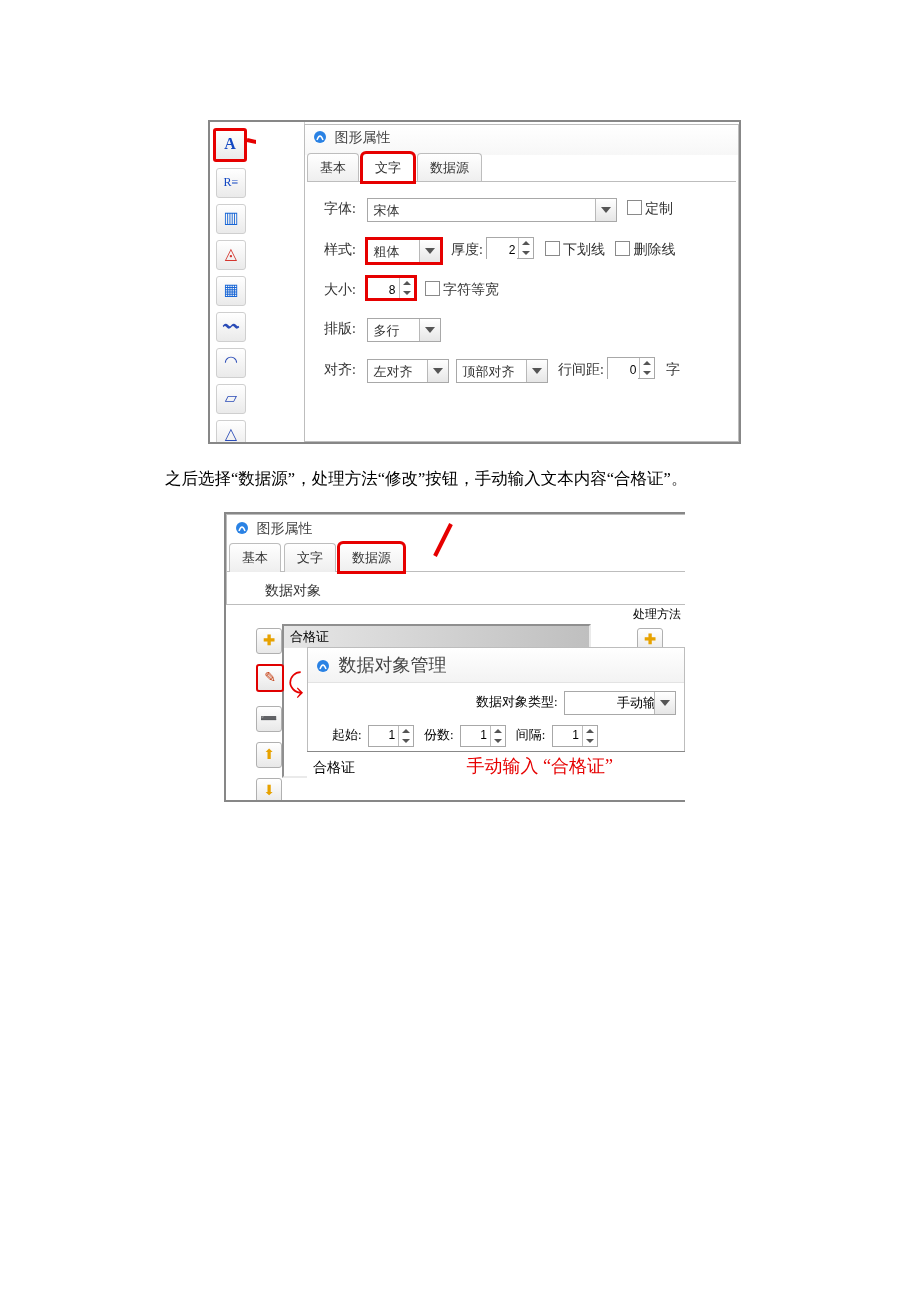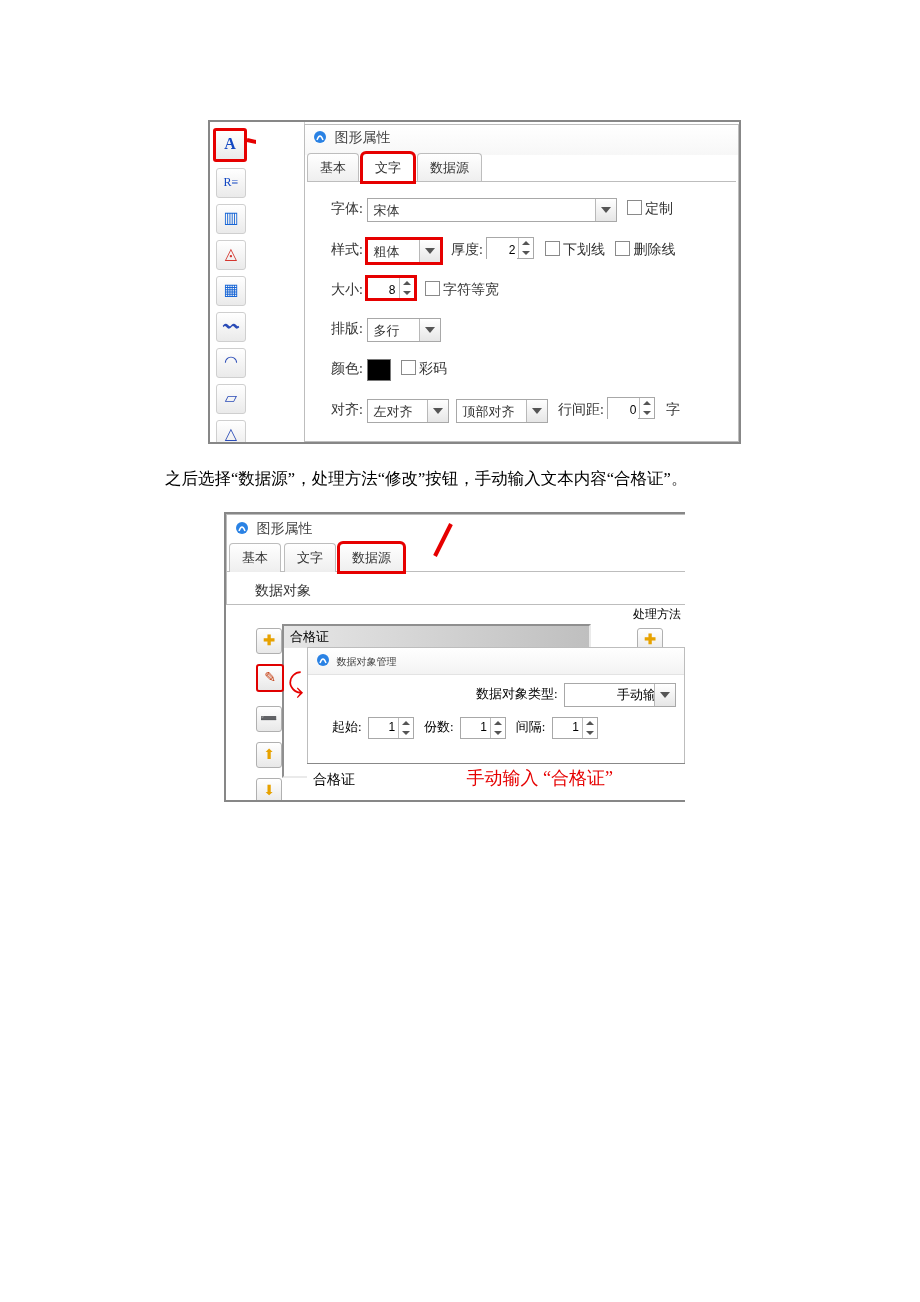--- a/index.html
+++ b/index.html
@@ -16,21 +16,21 @@
 .shot1 .propwin{position:absolute;left:94px;top:2px;right:0;height:316px;border:1px solid #bdbdbd;background:linear-gradient(#fff,#f7f7f7 30px,#fff 30px)}
 .shot1 .propwin .titlebar{position:absolute;top:4px;left:8px;font-size:14px;color:#444}
 .shot1 .propwin .titlebar .aicon{display:inline-block;width:14px;height:14px;vertical-align:-2px;margin-right:4px}
 .shot1 .tabs{position:absolute;left:2px;top:28px;height:28px}
 .shot1 .tabs .tab{display:inline-block;border:1px solid #bdbdbd;border-bottom:none;padding:5px 12px 5px;font-size:13px;color:#333;background:linear-gradient(#fff,#eee);border-radius:4px 4px 0 0;margin-right:-1px;vertical-align:bottom}
 .shot1 .tabs .tab.active{background:#fff;position:relative;z-index:2}
 .shot1 .tabs .tab.redbox{outline:3px solid #e60000;outline-offset:-1px}
 .shot1 .tablinebottom{position:absolute;left:2px;right:2px;top:56px;height:0;border-top:1px solid #bdbdbd}
 .shot1 .form{position:absolute;left:12px;top:72px;right:4px;font-size:14px;color:#333;font-family:"SimSun",serif}
 .shot1 .row{height:40px;line-height:24px}
-.shot1 .lbl{display:inline-block;width:46px;text-align:right;color:#333}
+.shot1 .lbl{display:inline-block;width:46px;text-align:center;color:#333}
 .shot1 .combo{display:inline-block;vertical-align:middle;border:1px solid #a8a8a8;height:22px;background:#fff;position:relative}
 .shot1 .combo .txt{padding:0 6px;line-height:22px;font-size:13px}
 .shot1 .combo .arrow{position:absolute;right:0;top:0;bottom:0;width:20px;border-left:1px solid #b8b8b8;background:linear-gradient(#fff,#e6e6e6)}
 .shot1 .combo .arrow:after{content:"";position:absolute;left:5px;top:8px;border-left:5px solid transparent;border-right:5px solid transparent;border-top:6px solid #555}
 .shot1 .cb{display:inline-block;width:13px;height:13px;border:1px solid #8a8a8a;vertical-align:-2px;margin-right:3px;background:#fff}
 .shot1 .spin{display:inline-block;border:1px solid #a8a8a8;height:20px;width:46px;position:relative;background:#fff}
 .shot1 .spin input{border:0;width:26px;height:18px;text-align:right;font-size:12px;outline:none;padding:0 2px}
 .shot1 .spin .sp{position:absolute;right:0;top:0;bottom:0;width:14px;border-left:1px solid #bdbdbd}
 .shot1 .spin .sp:before{content:"";position:absolute;left:3px;top:3px;border-left:4px solid transparent;border-right:4px solid transparent;border-bottom:4px solid #555}
 .shot1 .spin .sp:after{content:"";position:absolute;left:3px;bottom:3px;border-left:4px solid transparent;border-right:4px solid transparent;border-top:4px solid #555}
@@ -48,32 +48,32 @@
 .shot2 .annot-slash{position:absolute;left:204px;top:7px;width:24px;height:36px}
 .shot2 .section{padding:10px 12px 4px;font-size:14px;color:#333}
 .shot2 .listbox{position:absolute;left:56px;top:110px;width:305px;height:150px;border-left:2px solid #8f8f8f;border-top:2px solid #8f8f8f;border-right:2px solid #eaeaea;border-bottom:2px solid #eaeaea;background:#fff}
 .shot2 .listbox .item{background:linear-gradient(90deg,#e6e6e6,#bfbfbf);height:22px;line-height:22px;padding-left:6px;font-size:13px}
 .shot2 .sidebtns{position:absolute;left:30px;top:114px}
 .shot2 .sidebtns .btn{width:24px;height:24px;border:1px solid #b0b0b0;border-radius:3px;background:linear-gradient(#fff,#e8e8e8);margin-bottom:10px;display:flex;align-items:center;justify-content:center;font-size:14px}
 .shot2 .sidebtns .btn.red{border:2px solid #e00000}
 .shot2 .right-label{position:absolute;right:4px;top:92px;font-size:12px}
 .shot2 .right-plus{position:absolute;right:22px;top:114px;width:24px;height:24px;border:1px solid #b0b0b0;border-radius:3px;background:linear-gradient(#fff,#e8e8e8);text-align:center;font-size:14px;line-height:22px;color:#e7a200;font-weight:bold}
 .shot2 .dlg{position:absolute;left:81px;top:133px;right:0;height:122px;border:1px solid #bdbdbd;background:#fff}
-.shot2 .dlg .dlgtitle{padding:5px 8px;font-size:10px;color:#444;background:linear-gradient(#fff,#f3f3f3);border-bottom:1px solid #e3e3e3}
+.shot2 .dlg .dlgtitle{padding:5px 8px;font-size:18px;color:#444;background:linear-gradient(#fff,#f3f3f3);border-bottom:1px solid #e3e3e3}
 .shot2 .dlg .dlgbody{padding:8px 8px 4px;font-size:13px}
 .shot2 .dlg .combo{display:inline-block;border:1px solid #a8a8a8;height:22px;width:110px;position:relative;background:#fff;vertical-align:middle}
 .shot2 .dlg .combo .txt{padding:0 6px;line-height:22px;font-size:13px}
 .shot2 .dlg .combo .arrow{position:absolute;right:0;top:0;bottom:0;width:20px;border-left:1px solid #b8b8b8;background:linear-gradient(#fff,#e6e6e6)}
 .shot2 .dlg .combo .arrow:after{content:"";position:absolute;left:5px;top:8px;border-left:5px solid transparent;border-right:5px solid transparent;border-top:6px solid #555}
 .shot2 .dlg .spin{display:inline-block;border:1px solid #a8a8a8;height:20px;width:44px;position:relative;background:#fff;vertical-align:middle}
 .shot2 .dlg .spin input{border:0;width:24px;height:18px;text-align:right;font-size:12px;outline:none;padding:0 2px}
 .shot2 .dlg .spin .sp{position:absolute;right:0;top:0;bottom:0;width:14px;border-left:1px solid #bdbdbd}
 .shot2 .dlg .spin .sp:before{content:"";position:absolute;left:3px;top:3px;border-left:4px solid transparent;border-right:4px solid transparent;border-bottom:4px solid #555}
 .shot2 .dlg .spin .sp:after{content:"";position:absolute;left:3px;bottom:3px;border-left:4px solid transparent;border-right:4px solid transparent;border-top:4px solid #555}
-.shot2 .value-row{position:absolute;left:81px;bottom:4px;right:0;height:28px;border-top:1px solid #888;background:#fff;padding:2px 6px;font-size:14px}
+.shot2 .value-row{position:absolute;left:81px;bottom:16px;right:0;height:28px;border-top:1px solid #888;background:#fff;padding:2px 6px;font-size:14px}
 .shot2 .value-row .v{display:inline-block;min-width:120px}
 .shot2 .value-row .red-annot{color:#e60000;font-size:18px;margin-left:30px}
 .shot2 .annot2{position:absolute;left:62px;top:155px;font-size:26px;color:#e60000}
 .aicon svg{display:block}
 </style>
 </head>
 <body>
 
 <div class="page">
 
@@ -135,25 +135,20 @@
         <div class="row">
           <span class="lbl">大小:</span>
           <span class="spin" style="outline:3px solid #e60000;outline-offset:-1px"><input value="8" style=""><span class="sp"></span></span>
           &nbsp;&nbsp;<span class="cb"></span><span>字符等宽</span>
         </div>
         <div class="row">
           <span class="lbl">排版:</span>
           <span class="combo" style="width:72px"><span class="txt">多行</span><span class="arrow"></span></span>
         </div>
         <div class="row">
-          <span class="lbl">颜色:</span>
-          <span class="colorbox"></span>
-          &nbsp;&nbsp;<span class="cb"></span><span>彩码</span>
-        </div>
-        <div class="row">
           <span class="lbl">对齐:</span>
           <span class="combo" style="width:80px"><span class="txt">左对齐</span><span class="arrow"></span></span>
           &nbsp;<span class="combo" style="width:90px"><span class="txt">顶部对齐</span><span class="arrow"></span></span>
           &nbsp;&nbsp;<span class="lbl" style="width:auto">行间距:</span>
           <span class="spin"><input value="0" style=""><span class="sp"></span></span>
           &nbsp;&nbsp;<span>字</span>
         </div>
       </div>
     </div>
   </div>
@@ -174,21 +169,21 @@
       <div class="tabs2">
         <span class="tab">基本</span>
         <span class="tab">文字</span>
         <span class="tab redbox">数据源</span>
       </div>
       <div class="hr"></div>
       <svg class="annot-slash" viewBox="0 0 24 36">
           <line x1="20" y1="2" x2="4" y2="34" stroke="#e60000" stroke-width="4"></line>
         </svg>
       <div class="section">
-        <span style="margin-left:16px">数据对象</span>
+        <span style="margin-left:26px">数据对象</span>
       </div>
     </div>
     <span class="right-label">处理方法</span>
     <div class="right-plus">✚</div>
 
     <div class="listbox">
       <div class="item">合格证</div>
     </div>
 
     <div class="sidebtns">

